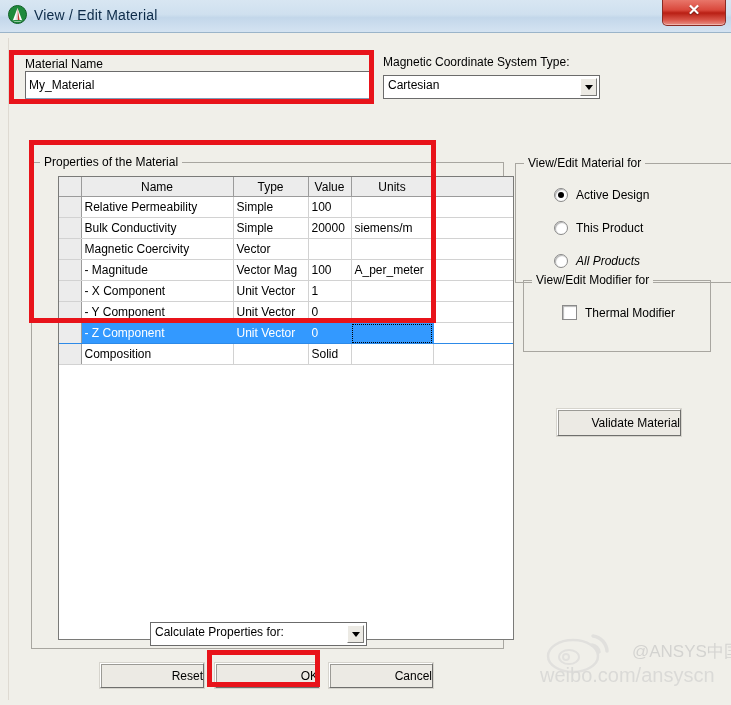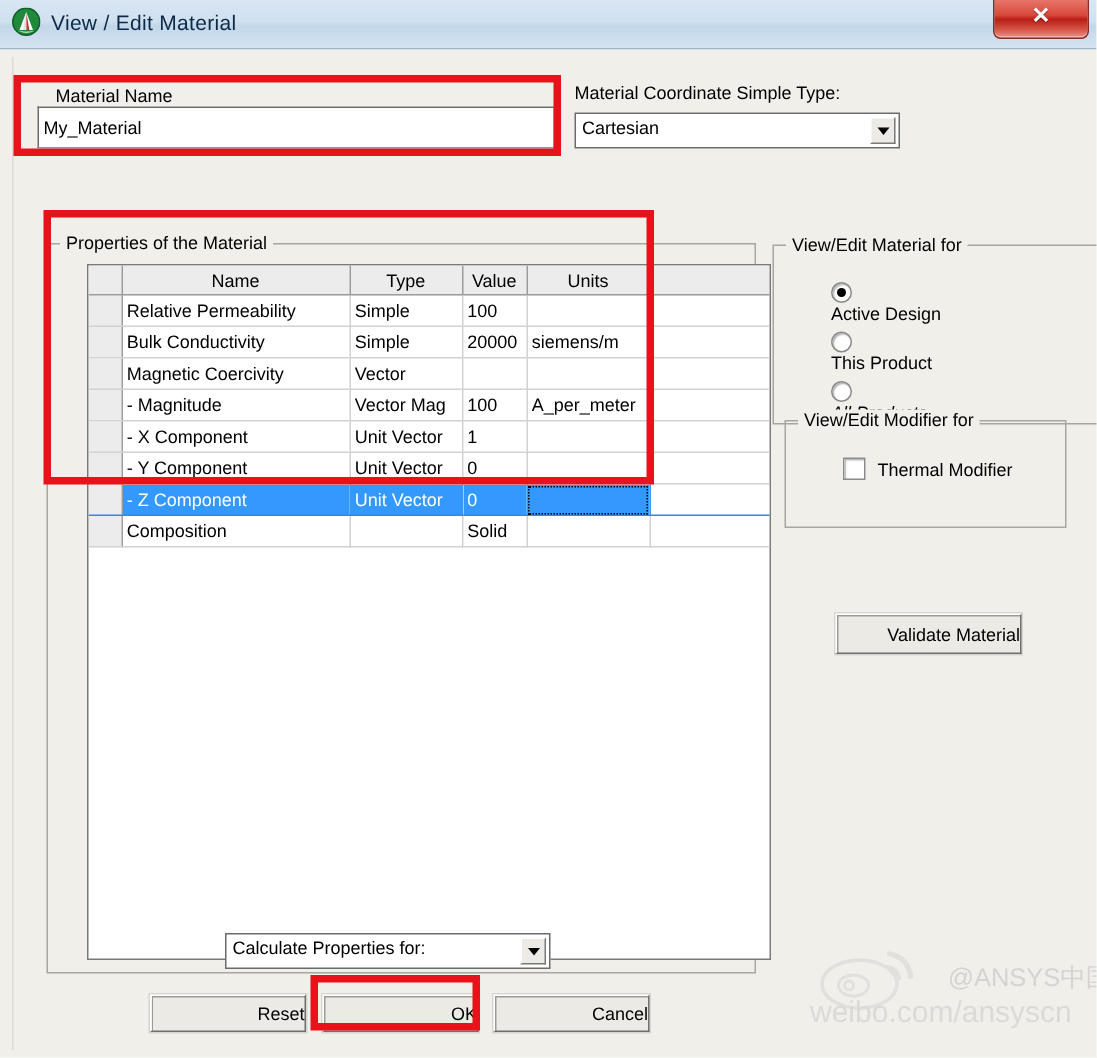--- a/index.html
+++ b/index.html
@@ -178,24 +178,23 @@
     line-height: 1;
     display: flex;
     align-items: center;
     justify-content: flex-end;
   }
 
   
   .radio-row {
     position: absolute;
     display: flex;
-    align-items: flex-start;
+    align-items: flex-end;
     cursor: pointer;
     white-space: nowrap;
-    flex-direction: column;
   }
   .radio-dot {
     width: 12px; height: 12px;
     border-radius: 50%;
     background: #ffffff;
     border: 1px solid #898989;
     box-shadow: inset 1px 1px 1px rgba(0,0,0,.30);
     margin-right: 8px;
     position: relative;
     flex: 0 0 auto;
@@ -360,24 +359,24 @@
     </div>
     <div id="title-text">View / Edit Material</div>
     <div id="close-button">
       <span class="x">✕</span>
     </div>
   </div>
 
   <div id="dialog-body">
     <div id="client-area">
 
-      <div class="field-label" style="left:28px; top:19px;">Material Name</div>
+      <div class="field-label" style="left:16px; top:19px;">Material Name</div>
       <input class="text-input" type="text" style="left: 16px; top: 33px; width: 345px; height: 28px;" value="My_Material">
 
-      <div class="field-label" style="left:374px; top:17px;">Material Coordinate Simple Type:</div>
+      <div class="field-label" style="left:374px; top:17px;">Magnetic Coordinate System Type:</div>
       <div class="combo" style="left:374px; top:37px; width:217px; height:24px;">
         <span>Cartesian</span>
         <span class="arrow-box"></span>
       </div>
 
       <div id="props-panel">
         <div id="props-title">Properties of the Material</div>
         <div id="grid-wrap">
           <table id="props-table">
             <colgroup>

